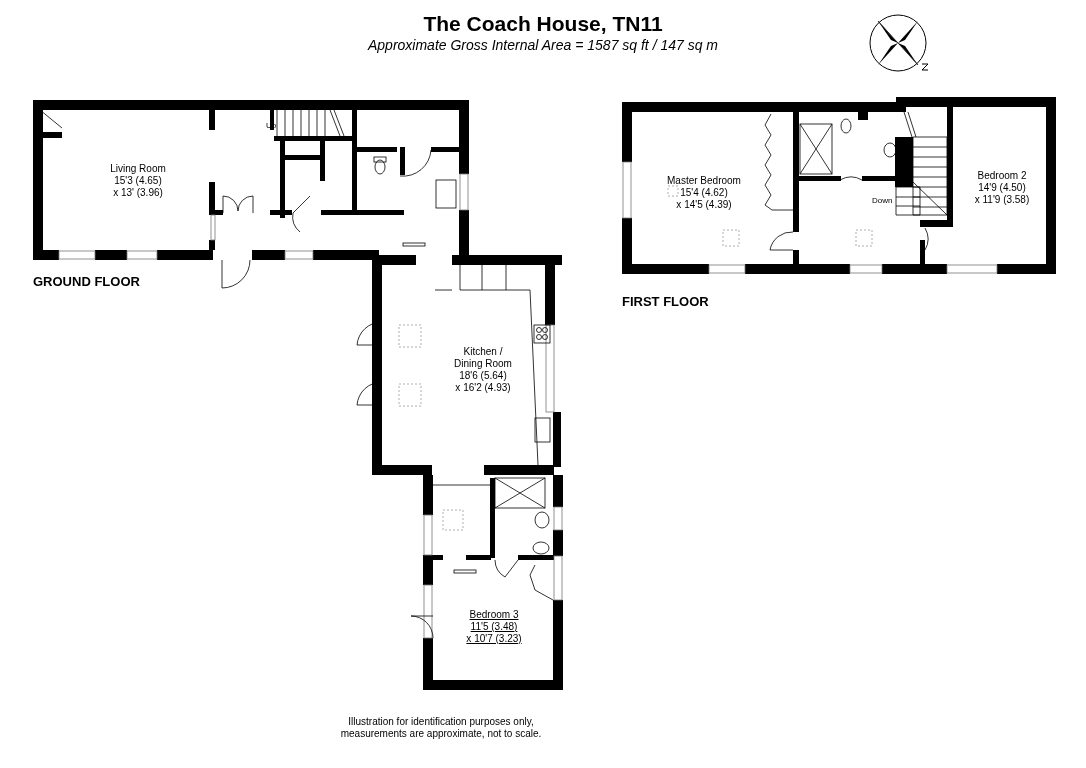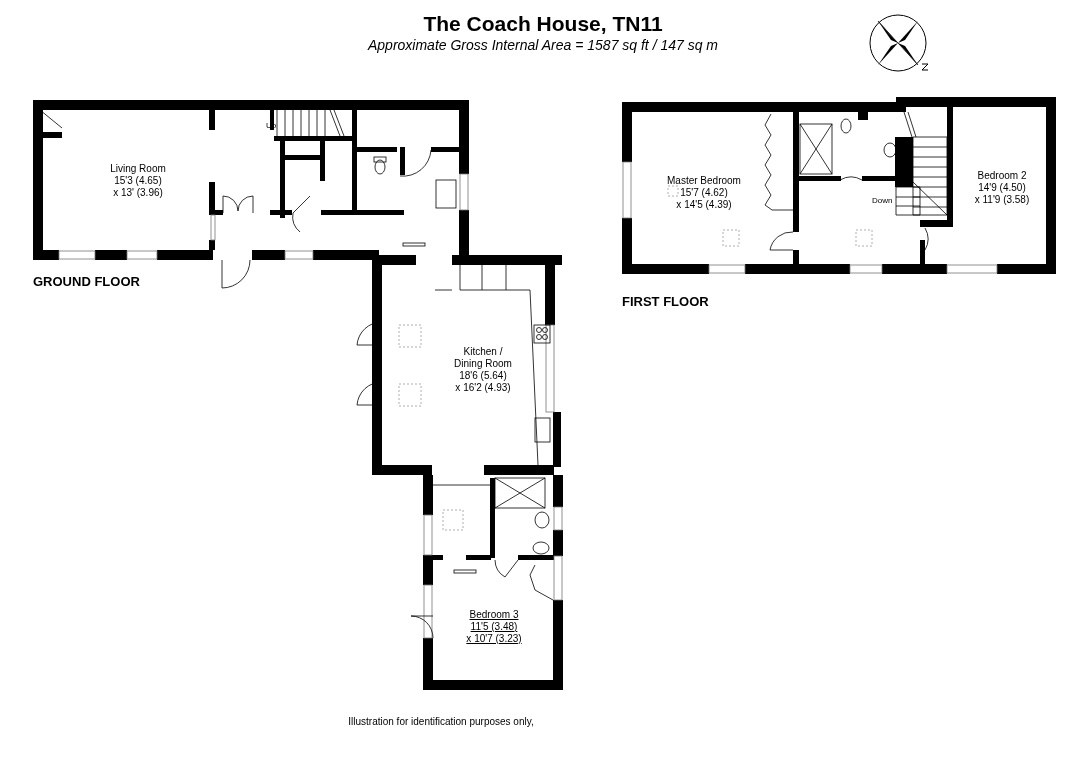--- a/index.html
+++ b/index.html
@@ -208,25 +208,26 @@
 </div>
 
 <div class="room-label" style="left:444px; top:609px; width:100px;text-decoration:underline;">
   <div>Bedroom 3</div>
   <div>11'5 (3.48)</div>
   <div>x 10'7 (3.23)</div>
 </div>
 
 <div class="room-label" style="left:654px; top:175px; width:100px;">
   <div>Master Bedroom</div>
-  <div>15'7 (4.62)</div>
+  <div>15'4 (4.62)</div>
   <div>x 14'5 (4.39)</div>
 </div>
 
 <div class="room-label" style="left:952px; top:170px; width:100px;">
   <div>Bedroom 2</div>
   <div>14'9 (4.50)</div>
   <div>x 11'9 (3.58)</div>
 </div>
 
 <div class="footer">
   <div>Illustration for identification purposes only,</div>
+  <div>measurements are approximate, not to scale.</div>
 </div>
 
 </body></html>

